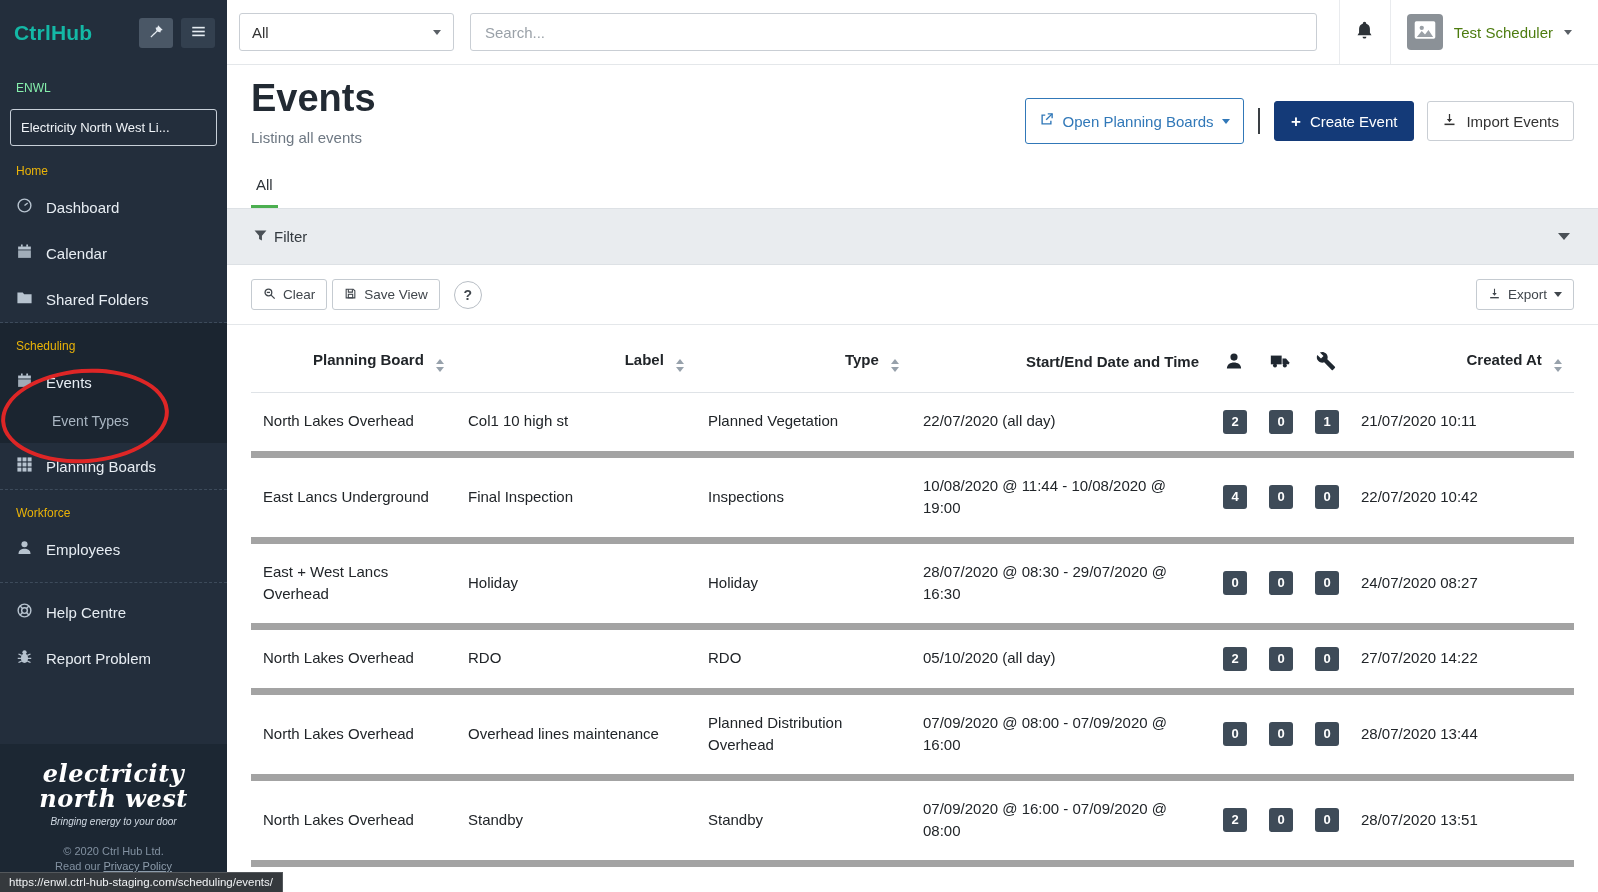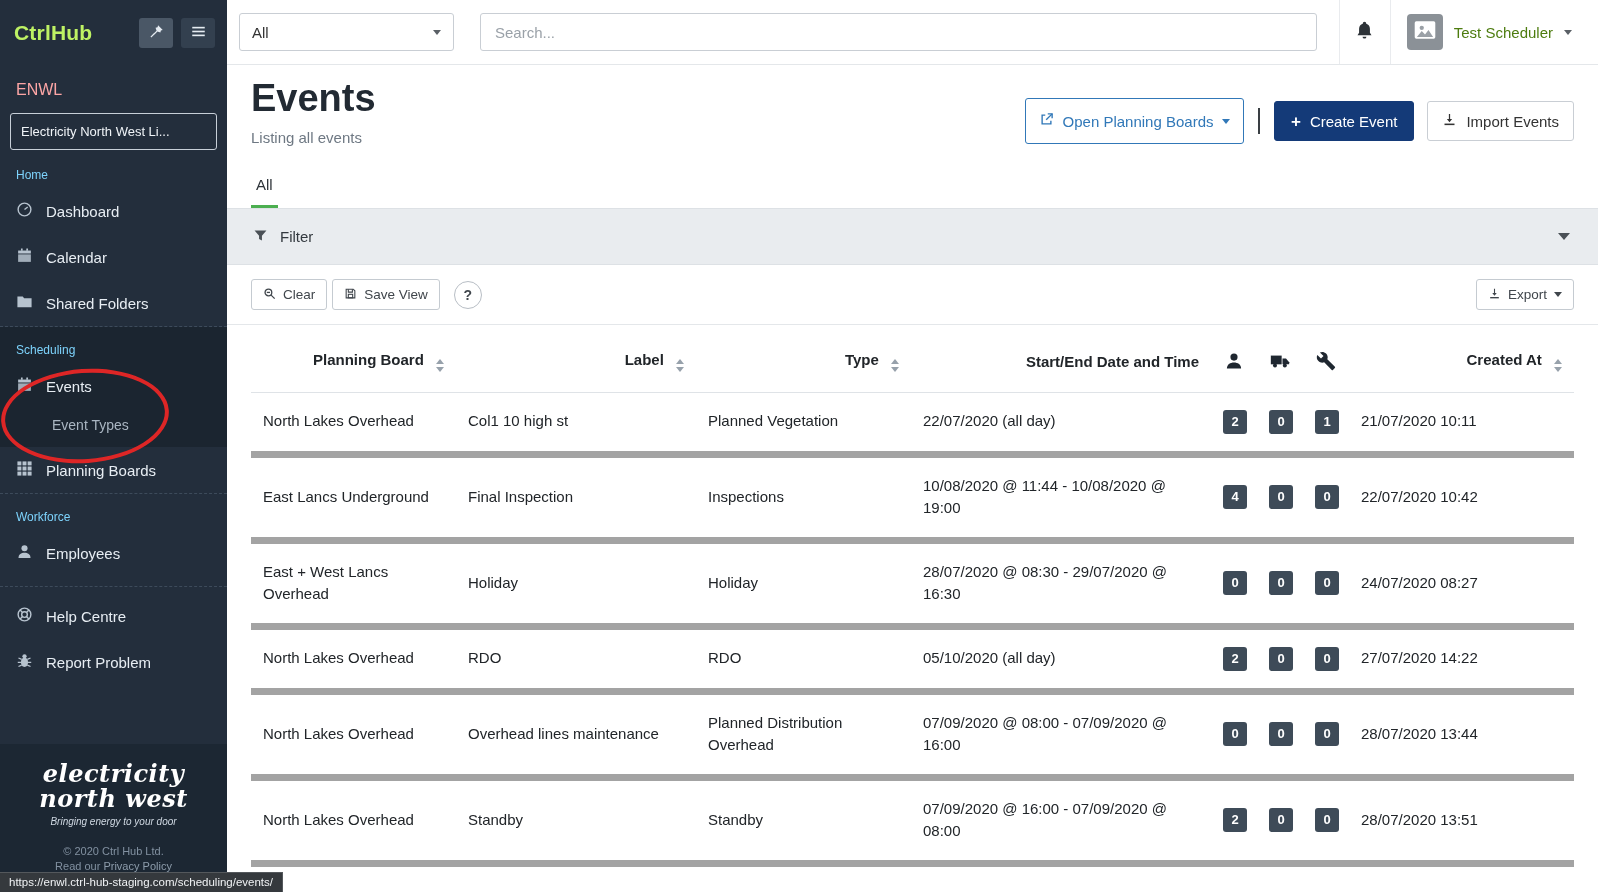--- a/index.html
+++ b/index.html
@@ -4,52 +4,52 @@
 <style>
   * { margin:0; padding:0; box-sizing:border-box; }
   html,body { width:1598px; height:892px; overflow:hidden; background:#fff;
     font-family:"Liberation Sans", sans-serif; }
   .app { display:flex; width:100%; height:100%; position:relative; }
 
   
   .sidebar { width:227px; min-width:227px; background:#232e3c; color:#e7edf3;
     display:flex; flex-direction:column; font-size:15px; position:relative; z-index:5; }
   .brand-row { height:65px; display:flex; align-items:center; padding:0 12px 0 14px; }
-  .brand { font-size:21px; font-weight:bold; color:#bef264; flex:1; letter-spacing:.2px; }
+  .brand { font-size:21px; font-weight:bold; color:#14b8a6; flex:1; letter-spacing:.2px; }
   .icon-btn { width:34px; height:30px; border-radius:3px; display:flex; align-items:center;
     justify-content:center; color:#e6ecf2; margin-left:8px; cursor:pointer; }
   .pin-btn { background:#4a5766; }
   .menu-btn { background:#33404f; }
   .icon-btn svg { width:15px; height:15px; }
-  .org-code { padding:16px 16px 2px; font-size:16px; color:#fca5a5; }
+  .org-code { padding:16px 16px 2px; font-size:12px; color:#86efac; }
   .org-btn { margin:12px 10px 2px; border:1px solid #c7cfd8; border-radius:3px; background:transparent;
     color:#f0f4f8; font-size:13px; padding:10px 10px; width:calc(100% - 20px); text-align:left;
     white-space:nowrap; overflow:hidden; cursor:pointer; }
-  .section-label { padding:16px 16px 6px; font-size:12px; color:#7dd3fc; }
+  .section-label { padding:16px 16px 6px; font-size:12px; color:#eab308; }
   .nav-item { display:flex; align-items:center; gap:13px; padding:13px 16px; color:#e7edf3; cursor:pointer; }
   .nav-item svg { width:17px; height:17px; color:#b7c3cf; flex:none; }
   .nav-sub { padding:8px 16px 14px 52px; color:#aab6c2; font-size:14px; cursor:pointer; }
   .sep { border-top:1px dashed #3d4b5b; }
   .sched-block { background:#1b2530; }
   .sidebar-footer { margin-top:auto; background:#1c2733; padding:18px 10px 20px; text-align:center; }
   .enw-logo { color:#fff; font-family:"DejaVu Serif", serif; font-style:italic; font-weight:bold;
     line-height:1.02; font-size:24px; letter-spacing:.5px; }
   .enw-tagline { color:#cfd8e2; font-size:10px; font-style:italic; margin-top:5px; }
   .copyright { margin-top:18px; color:#8291a1; font-size:11px; }
   .privacy-line { color:#8291a1; font-size:11px; margin-top:3px; }
-  .privacy-link { cursor:pointer; color:#8d9cab; }
+  .privacy-link { text-decoration:underline; cursor:pointer; color:#8d9cab; }
 
   
   .main-col { flex:1; display:flex; flex-direction:column; min-width:0; background:#fff; }
   .topbar { height:65px; background:#fff; border-bottom:1px solid #e4e7ea; display:flex;
     align-items:center; padding-left:12px; }
   .scope-select { width:215px; min-width:215px; height:38px; border:1px solid #c9ced4; border-radius:3px;
     display:flex; align-items:center; justify-content:space-between; padding:0 12px; color:#333;
     font-size:15px; cursor:pointer; background:#fff; }
-  .search-input { flex:1; height:38px; border:1px solid #c9ced4; border-radius:3px; margin-left:26px;
+  .search-input { flex:1; height:38px; border:1px solid #c9ced4; border-radius:3px; margin-left:16px;
     padding:0 14px; font-size:15px; color:#333; outline:none; }
   .search-input::placeholder { color:#9aa1a8; }
   .bell-wrap { width:52px; height:100%; display:flex; align-items:center; justify-content:center;
     border-left:1px solid #e9ebee; border-right:1px solid #e9ebee; margin-left:22px; color:#2d3338; cursor:pointer; }
   .bell-wrap svg { width:21px; height:21px; }
   .user-wrap { display:flex; align-items:center; gap:11px; padding:0 26px 0 16px; height:100%; cursor:pointer; }
   .avatar { width:36px; height:36px; border-radius:4px; background:#8b9197; display:flex;
     align-items:center; justify-content:center; }
   .avatar svg { width:26px; height:26px; }
   .user-name { font-size:15px; color:#4d7c0f; }
@@ -77,21 +77,21 @@
   .btn-outline { border:1px solid #c9ced4; color:#333; background:#fff; height:40px; padding:0 14px; }
   .action-divider { width:1.5px; height:26px; background:#3a3f44; margin:0 1px; }
 
   .tabs { padding:30px 24px 0; }
   .tab-active { display:inline-block; padding:0 5px 12px; font-size:15px; color:#2d3338;
     border-bottom:3px solid #4caf50; cursor:pointer; }
 
   .filter-bar { background:#e9ecef; border-top:1px solid #dde1e5; border-bottom:1px solid #dde1e5;
     height:57px; display:flex; align-items:center; justify-content:space-between; padding:0 28px 0 26px;
     cursor:pointer; }
-  .filter-left { display:flex; align-items:center; gap:12px; color:#33393f; font-size:15px; }
+  .filter-left { display:flex; align-items:center; gap:6px; color:#33393f; font-size:15px; }
   .filter-left svg { width:15px; height:15px; color:#4a5056; }
   .filter-caret { color:#4a5056; }
 
   .toolbar { display:flex; align-items:center; justify-content:space-between; padding:14px 24px;
     border-bottom:1px solid #e4e7ea; }
   .toolbar-left { display:flex; align-items:center; gap:5px; }
   .btn-sm { height:31px; font-size:13.5px; border:1px solid #c5cbd1; background:#fff; color:#40464c;
     padding:0 11px; gap:7px; }
   .btn-sm svg { width:13px; height:13px; }
   .help-btn { width:28px; height:28px; border-radius:50%; border:1px solid #b8bec5; background:#fff;

